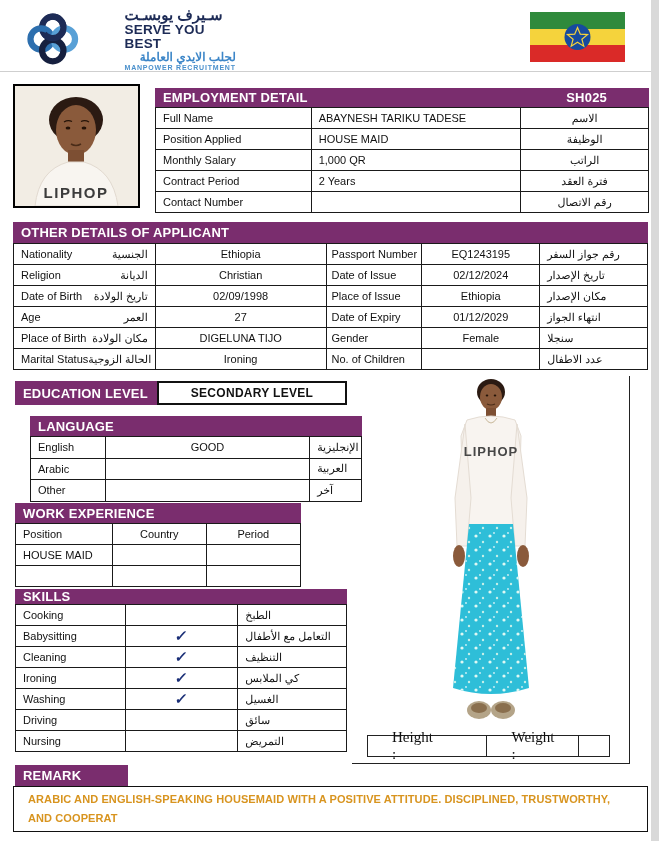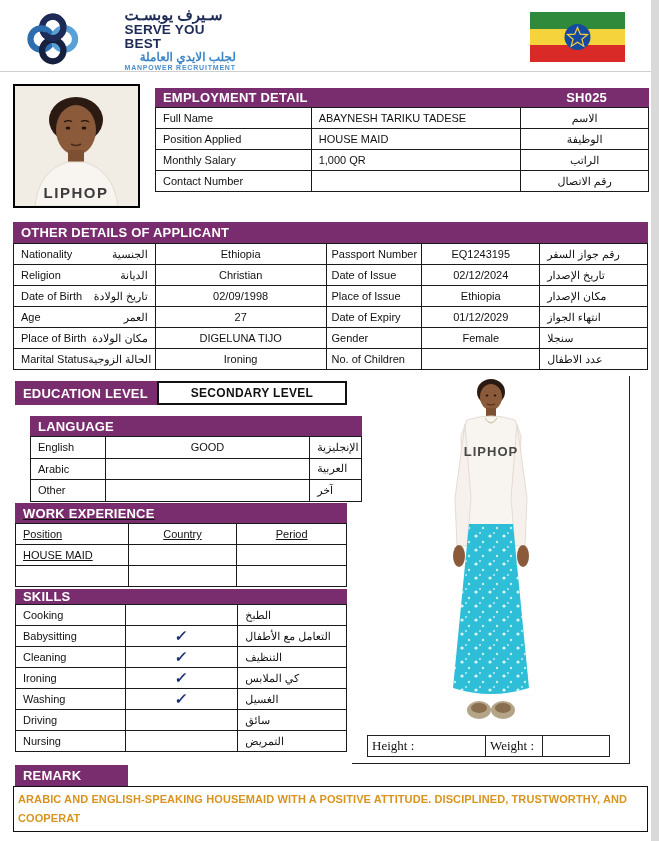--- a/index.html
+++ b/index.html
@@ -58,51 +58,51 @@
 
   
   .lang { position:absolute; left:30px; top:416px; width:332px; }
   .lang .pbar { height:20px; }
   .lang .tcell { height:21.5px; }
   .lang .col1 { width:75px; }
   .lang .col2 { width:205px; justify-content:center; }
   .lang .col3 { width:52px; justify-content:flex-end; }
 
   
-  .work { position:absolute; left:15px; top:503px; width:332px;text-decoration:underline; }
+  .work { position:absolute; left:15px; top:503px; width:286px; }
   .work .pbar { height:20px; }
   .work .tcell { height:21px; }
   .work .col1 { width:113px; }
   .work .col2 { width:109px; justify-content:center; }
   .work .col3 { width:110px; justify-content:center; }
 
   
   .skills { position:absolute; left:15px; top:589px; width:332px; }
   .skills .pbar { height:15px; }
   .skills .tcell { height:21px; }
   .skills .col1 { width:110px; }
   .skills .col2 { width:113px; justify-content:center; }
   .skills .col3 { width:109px; justify-content:flex-end; }
 
   
   .photo-cell { position:absolute; left:352px; top:376px; width:278px; height:388px;
                 border-right:1.5px solid #222; border-bottom:1.5px solid #222; }
   .fullbody { position:absolute; left:79px; top:2px; }
   .hw-box { position:absolute; left:15px; top:359px; width:243px; height:22px;
             border:1.5px solid #222; display:flex; font-family:"Liberation Serif", serif; }
-  .hw-cell { height:100%; display:flex; align-items:center; padding:0 4px; font-size:13px; }
+  .hw-cell { height:100%; display:flex; align-items:center; padding:0 4px; font-size:15px;margin-left:20px; }
   .hw-l1 { width:52px; }
   .hw-v1 { width:66px; border-right:1.4px solid #222; }
   .hw-l2 { width:56px; }
   .hw-v2 { width:66px; border-left:1.4px solid #222; }
 
   
   .remark-chip { position:absolute; left:15px; top:765px; width:113px; height:21px; }
   .remark-box { position:absolute; left:13px; top:786px; width:635px; height:46px;
-                border:1.5px solid #111; padding:3px 4px; }
+                border:1.5px solid #111; padding:3px 14px; }
   .remark-text { color:#d8941f; font-weight:bold; font-size:11px; line-height:19px;
                  letter-spacing:.1px; white-space:normal; }
 </style>
 </head>
 <body>
 
 <div class="page">
 
   <div class="logo">
     <svg width="58" height="58" viewBox="0 0 60 60">
@@ -162,20 +162,25 @@
        <div class="tcell col1">Position Applied</div>
        <div class="tcell col2">HOUSE MAID</div>
        <div class="tcell col3 arabic" dir="rtl">الوظيفة</div>
      </div>
         <div class="trow">
        <div class="tcell col1">Monthly Salary</div>
        <div class="tcell col2">1,000  QR</div>
        <div class="tcell col3 arabic" dir="rtl">الراتب</div>
      </div>
         <div class="trow">
+       <div class="tcell col1">Contract Period</div>
+       <div class="tcell col2">2 Years</div>
+       <div class="tcell col3 arabic" dir="rtl">فترة العقد</div>
+     </div>
+        <div class="trow">
        <div class="tcell col1">Contact Number</div>
        <div class="tcell col2"></div>
        <div class="tcell col3 arabic" dir="rtl">رقم الاتصال</div>
      </div>
       </div>
   </section>
 
   <section class="other">
     <div class="pbar">
       <span>OTHER DETAILS OF APPLICANT</span>

